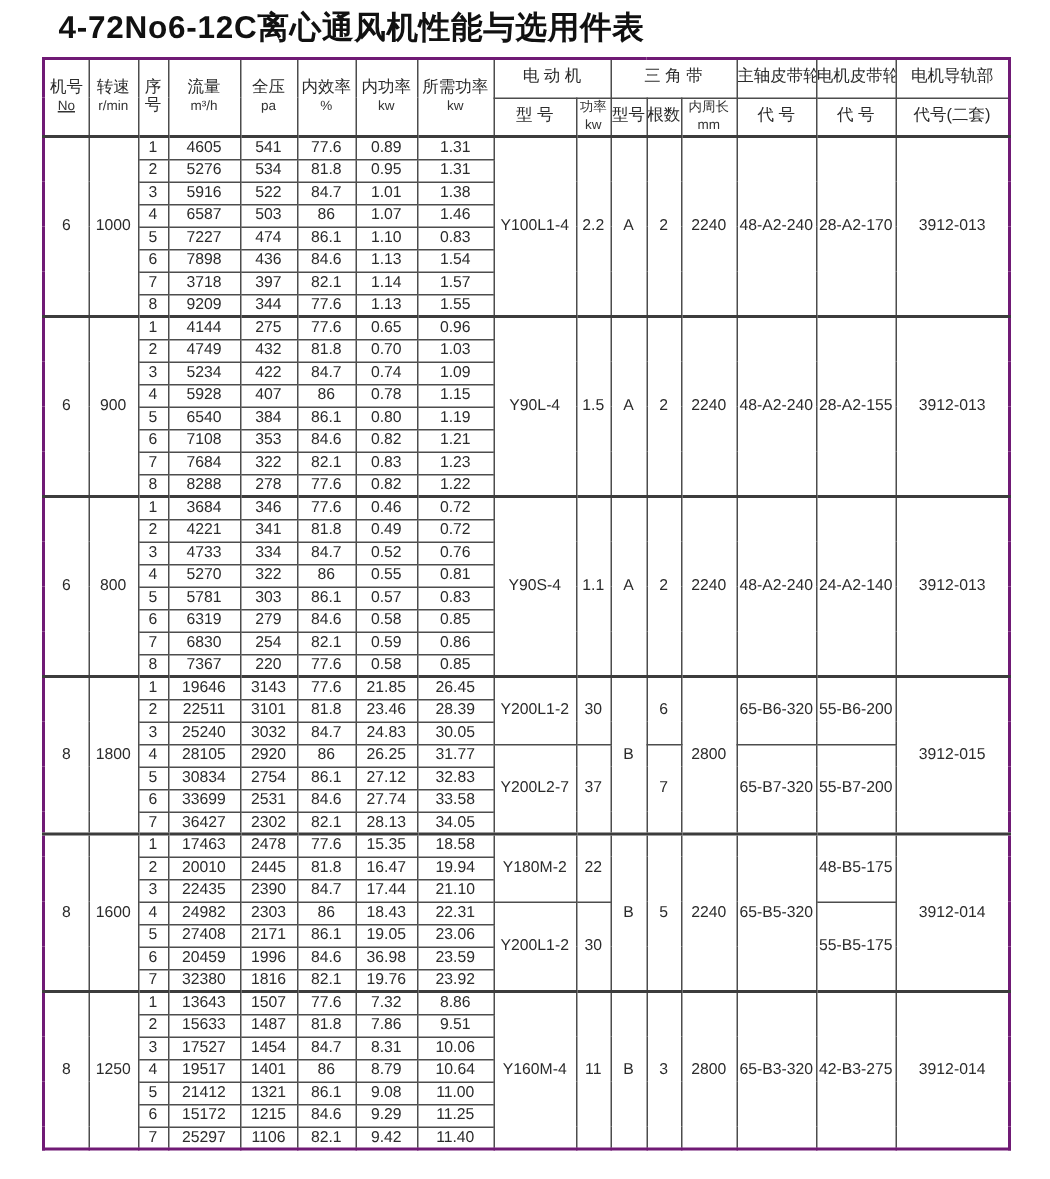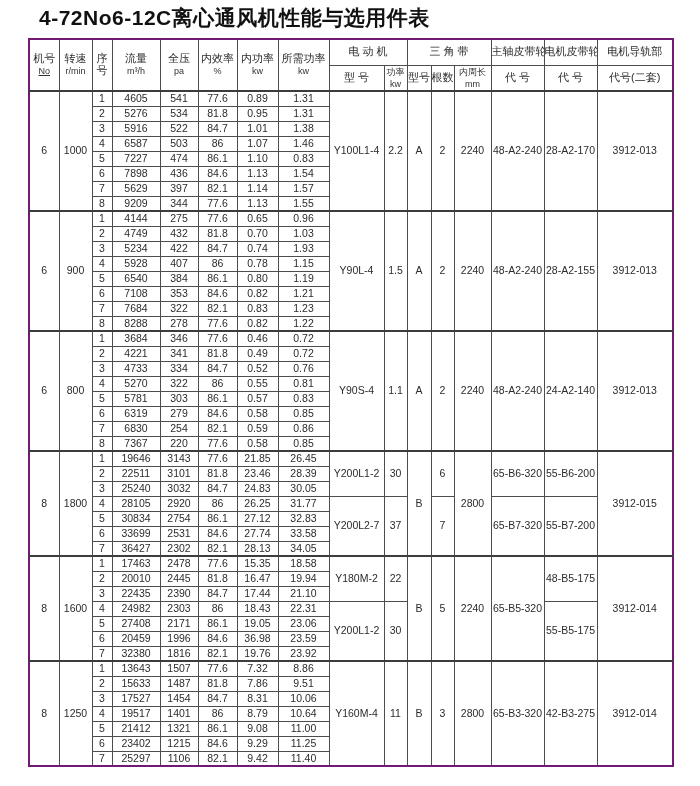--- a/index.html
+++ b/index.html
@@ -182,21 +182,21 @@
         <tr>
           <td class="seq">6</td>
           <td>7898</td>
           <td>436</td>
           <td>84.6</td>
           <td>1.13</td>
           <td>1.54</td>
         </tr>
         <tr>
           <td class="seq">7</td>
-          <td>5629</td>
+          <td>3718</td>
           <td>397</td>
           <td>82.1</td>
           <td>1.14</td>
           <td>1.57</td>
         </tr>
         <tr>
           <td class="seq">8</td>
           <td>9209</td>
           <td>344</td>
           <td>77.6</td>
@@ -228,21 +228,21 @@
           <td>81.8</td>
           <td>0.70</td>
           <td>1.03</td>
         </tr>
         <tr>
           <td class="seq">3</td>
           <td>5234</td>
           <td>422</td>
           <td>84.7</td>
           <td>0.74</td>
-          <td>1.93</td>
+          <td>1.09</td>
         </tr>
         <tr>
           <td class="seq">4</td>
           <td>5928</td>
           <td>407</td>
           <td>86</td>
           <td>0.78</td>
           <td>1.15</td>
         </tr>
         <tr>
@@ -536,21 +536,21 @@
         <tr>
           <td class="seq">5</td>
           <td>21412</td>
           <td>1321</td>
           <td>86.1</td>
           <td>9.08</td>
           <td>11.00</td>
         </tr>
         <tr>
           <td class="seq">6</td>
-          <td>23402</td>
+          <td>15172</td>
           <td>1215</td>
           <td>84.6</td>
           <td>9.29</td>
           <td>11.25</td>
         </tr>
         <tr>
           <td class="seq">7</td>
           <td>25297</td>
           <td>1106</td>
           <td>82.1</td>

